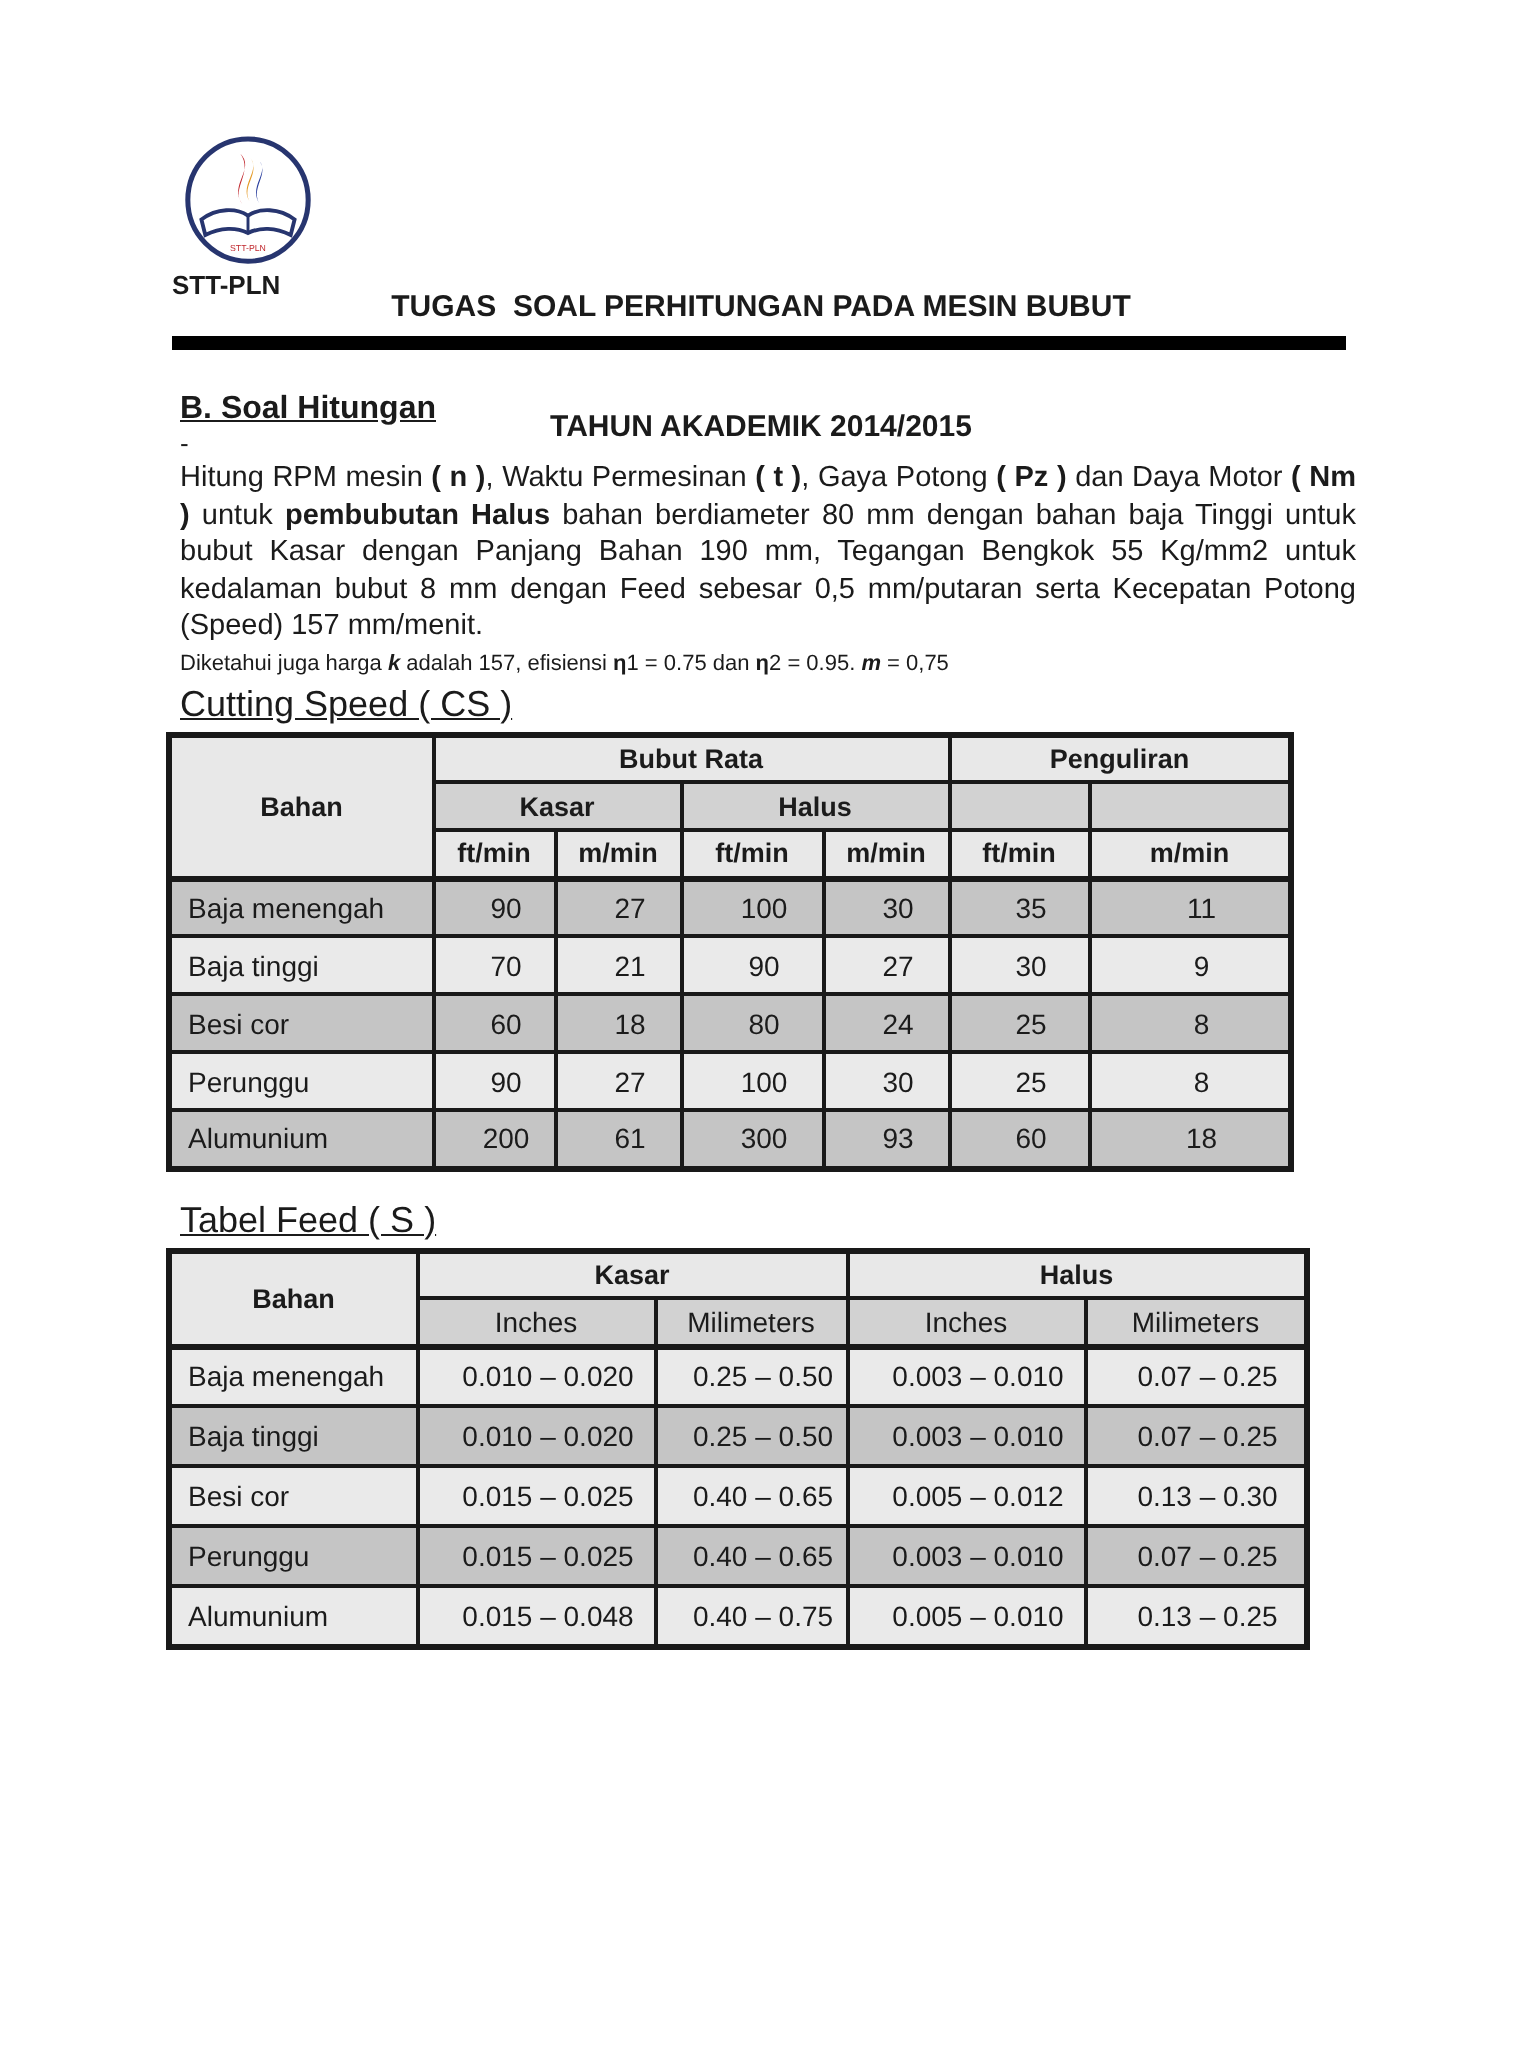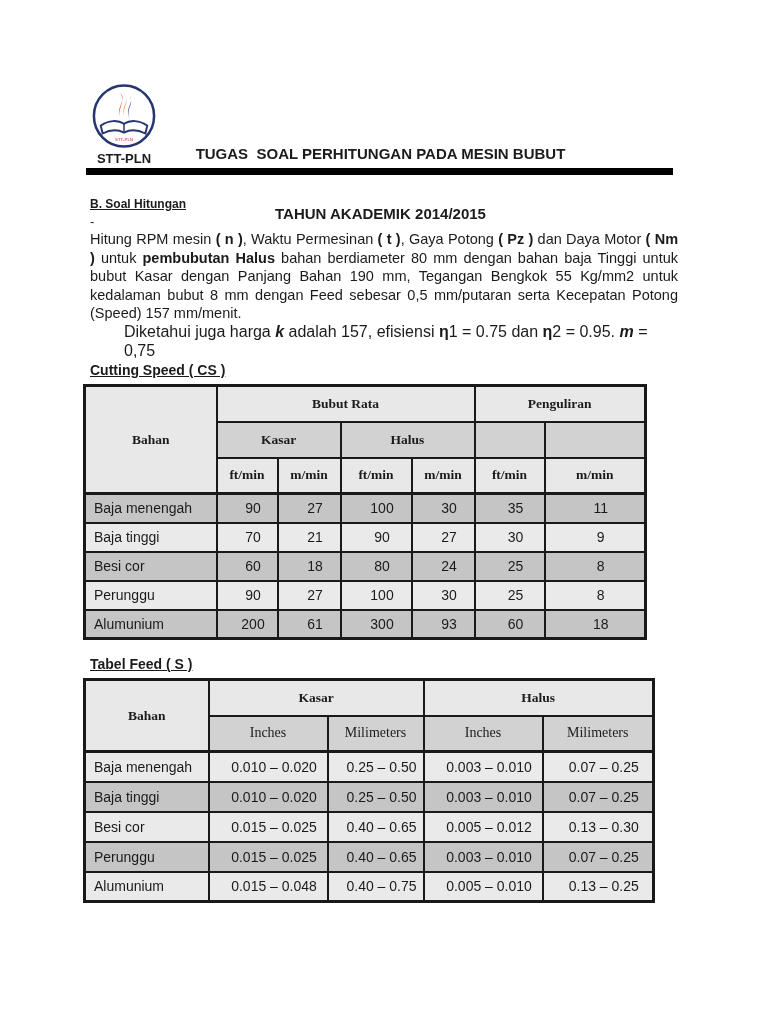--- a/index.html
+++ b/index.html
@@ -7,42 +7,42 @@
   .page {
     position:relative;
     width:768px; height:1024px;
     background:#ffffff;
     font-family:"Liberation Sans","DejaVu Sans",sans-serif;
     color:#1b1b1b;
     overflow:hidden;
     margin:0 auto;
   }
   
-  .logo-wrap { position:absolute; left:86px; top:84px; width:76px; text-align:center; }
+  .logo-wrap { position:absolute; left:86px; top:68px; width:76px; text-align:left; }
   .logo-wrap svg { display:block; margin:0 auto; }
   .logo-label { font-weight:bold; font-size:13px; letter-spacing:0px; margin-top:1px; }
   .titles {
     position:absolute; left:88px; right:95px; top:104px;
     text-align:center; font-weight:bold; font-size:15px; line-height:20px;
     white-space:pre-wrap;
   }
   .rule { position:absolute; left:86px; right:95px; top:168px; height:7px; background:var(--rule,#000); }
   
   .content { position:absolute; left:90px; top:196px; width:588px; }
-  .sec-heading { font-weight:bold; font-size:12px; text-decoration:underline; line-height:17px; }
+  .sec-heading { font-weight:bold; font-size:16px; text-decoration:underline; line-height:17px; }
   .stray-dash { font-size:13px; line-height:14px; margin-top:2px; }
   .para { font-size:14.5px; line-height:18.6px; text-align:justify; margin-top:1px; }
-  .known { font-size:16px; line-height:18.6px;margin-left:34px; }
-  .tbl-title { font-weight:bold; font-size:14px; text-decoration:underline; line-height:17px; margin-top:2px; }
+  .known { font-size:11px; line-height:18.6px; }
+  .tbl-title { font-weight:normal; font-size:18px; text-decoration:underline; line-height:17px; margin-top:2px; }
   .tbl-title.feed { margin-top:16px; }
   
   table { border-collapse:collapse; margin-top:5px; margin-left:-7px;
           border:3px solid var(--border,#191919); table-layout:fixed; }
   th, td { border:2px solid var(--border,#191919); text-align:center; font-size:14px; overflow:hidden; }
-  thead th { font-weight:bold; font-size:13.5px; height:36px;font-family:Liberation Serif, serif; }
+  thead th { font-weight:bold; font-size:13.5px; height:24px; }
   tbody th, tbody td { height:29px; font-weight:normal; }
   tbody tr > * { border-top-width:3px;padding-left:12px; }
   tbody tr + tr > * { border-top-width:2px; }
   tbody th { text-align:left; padding-left:8px; }
   .t-feed tbody th, .t-feed tbody td { height:30px; }
   .t-feed thead tr:nth-child(2) th { font-weight:normal; font-size:14px; }
   .shade-light { background:var(--hdr-light,#e8e8e8); }
   .shade-mid   { background:var(--hdr-mid,#d2d2d2); }
   .row-dark  > * { background:var(--row-dark,#c5c5c5); }
   .row-light > * { background:var(--row-light,#eaeaea); }

